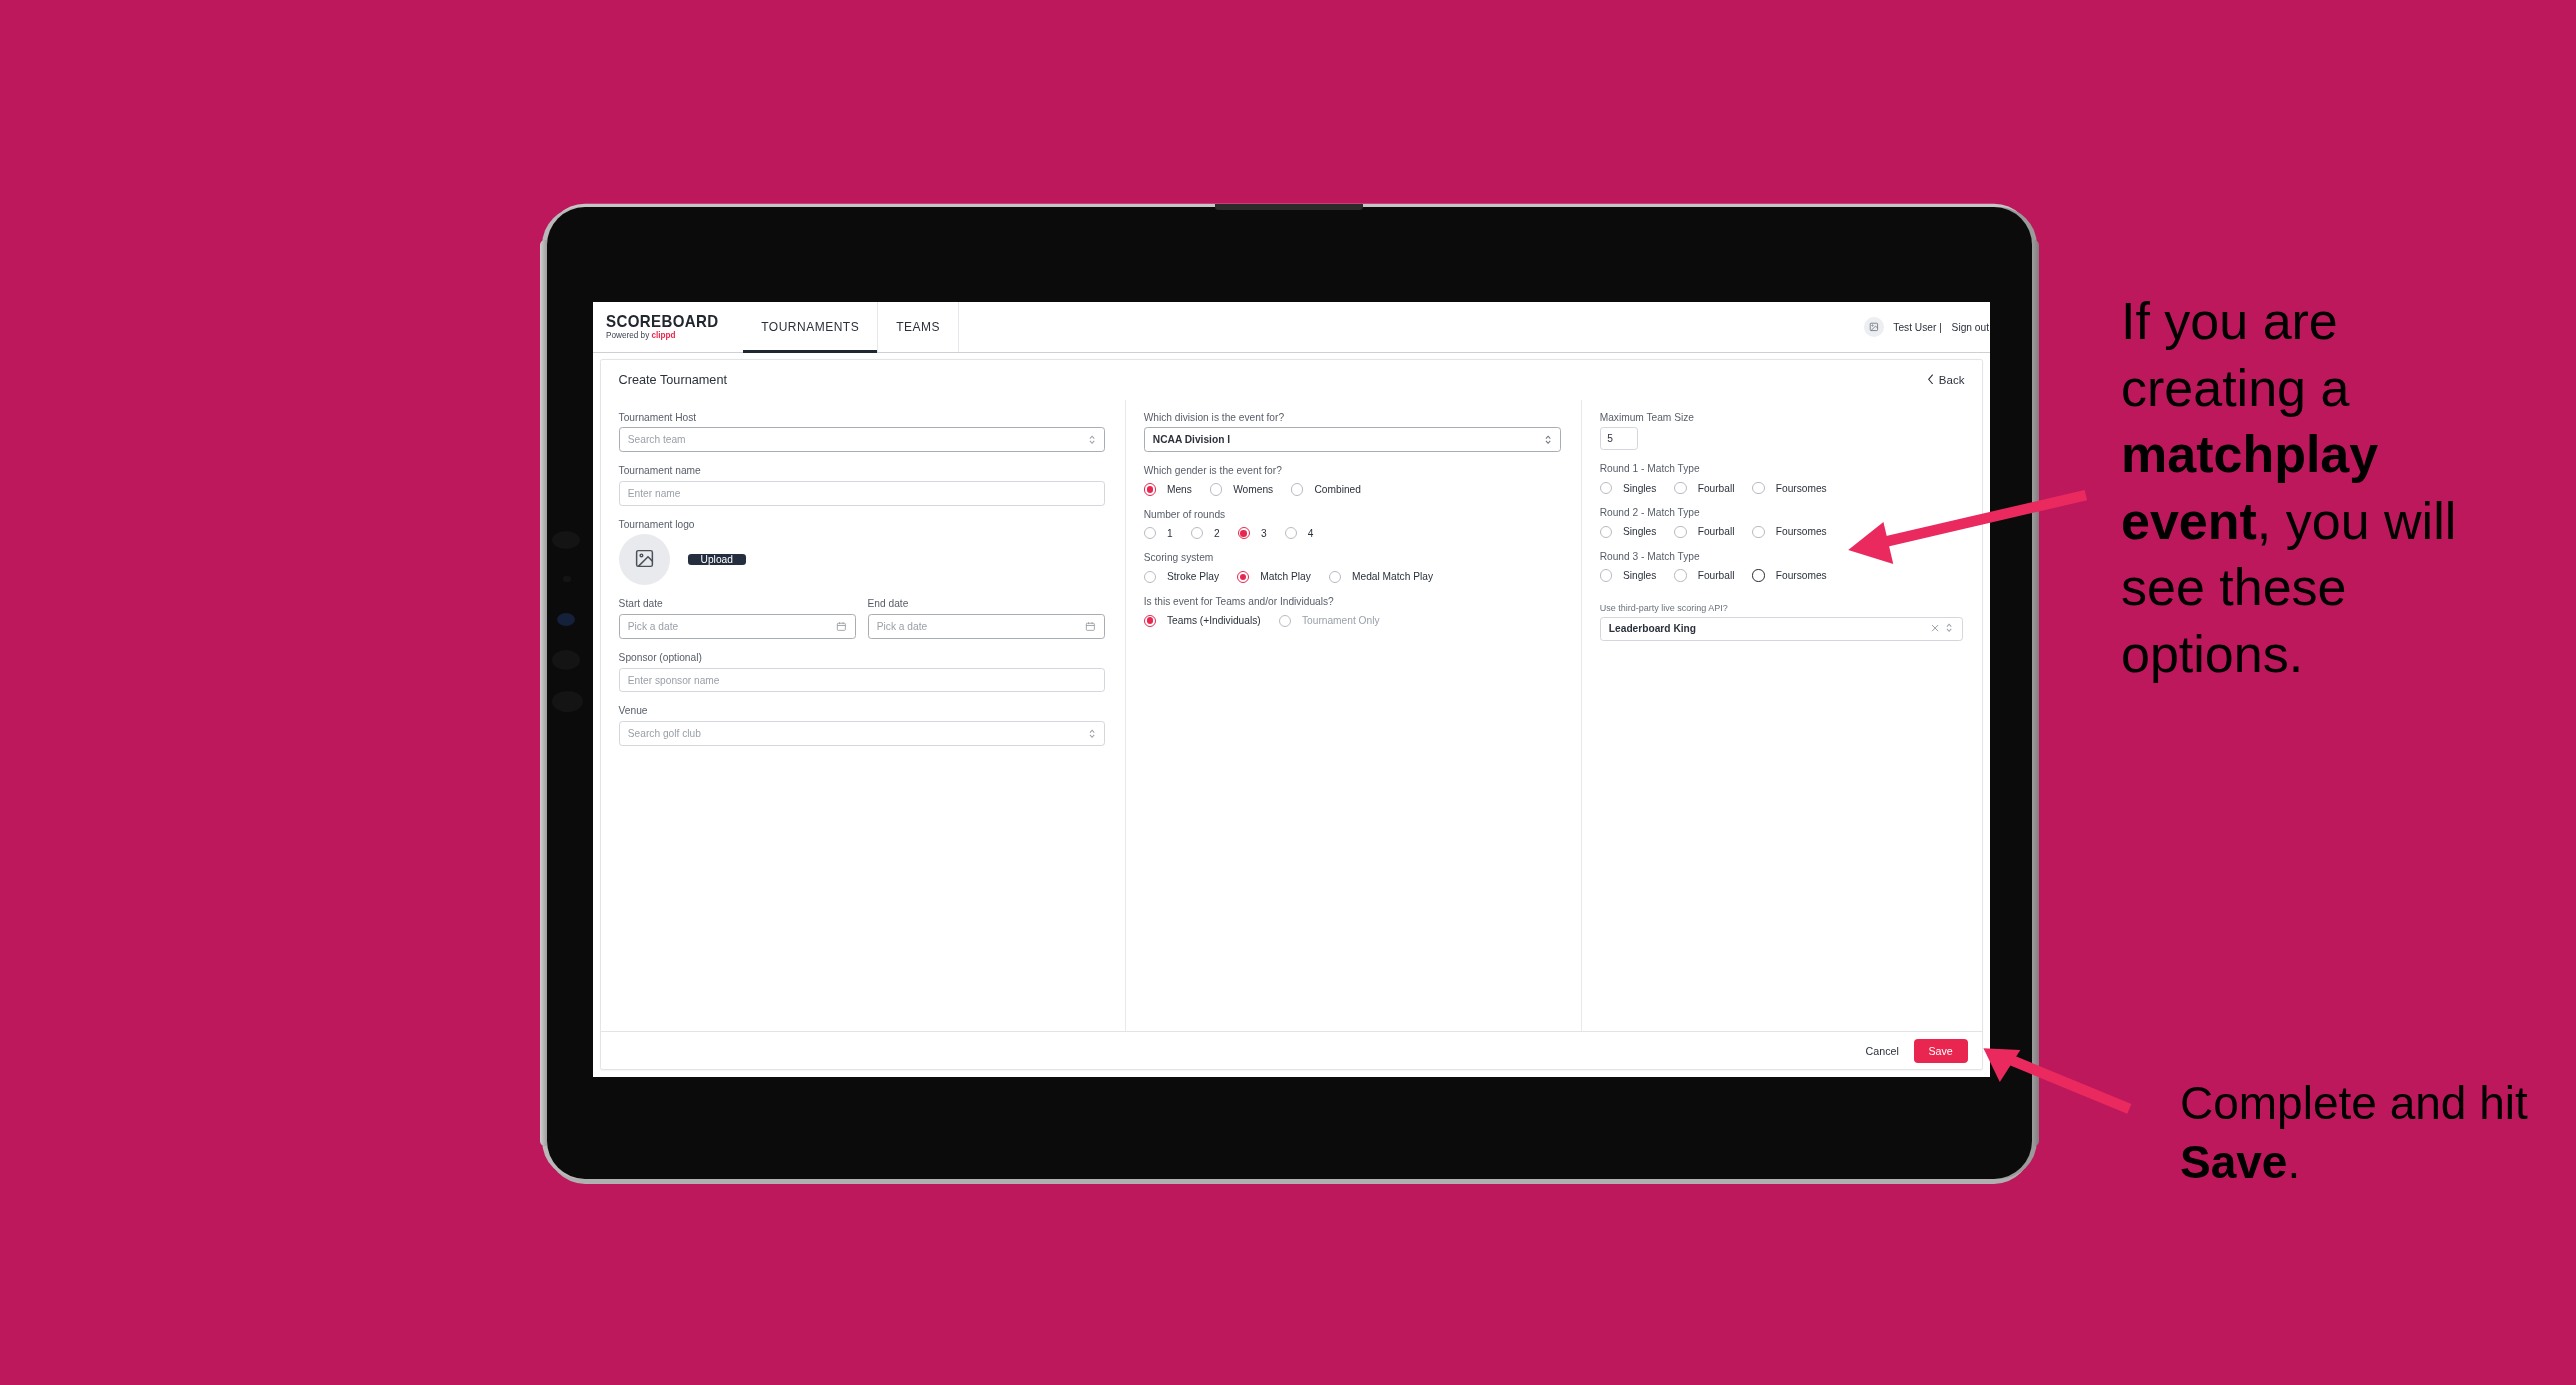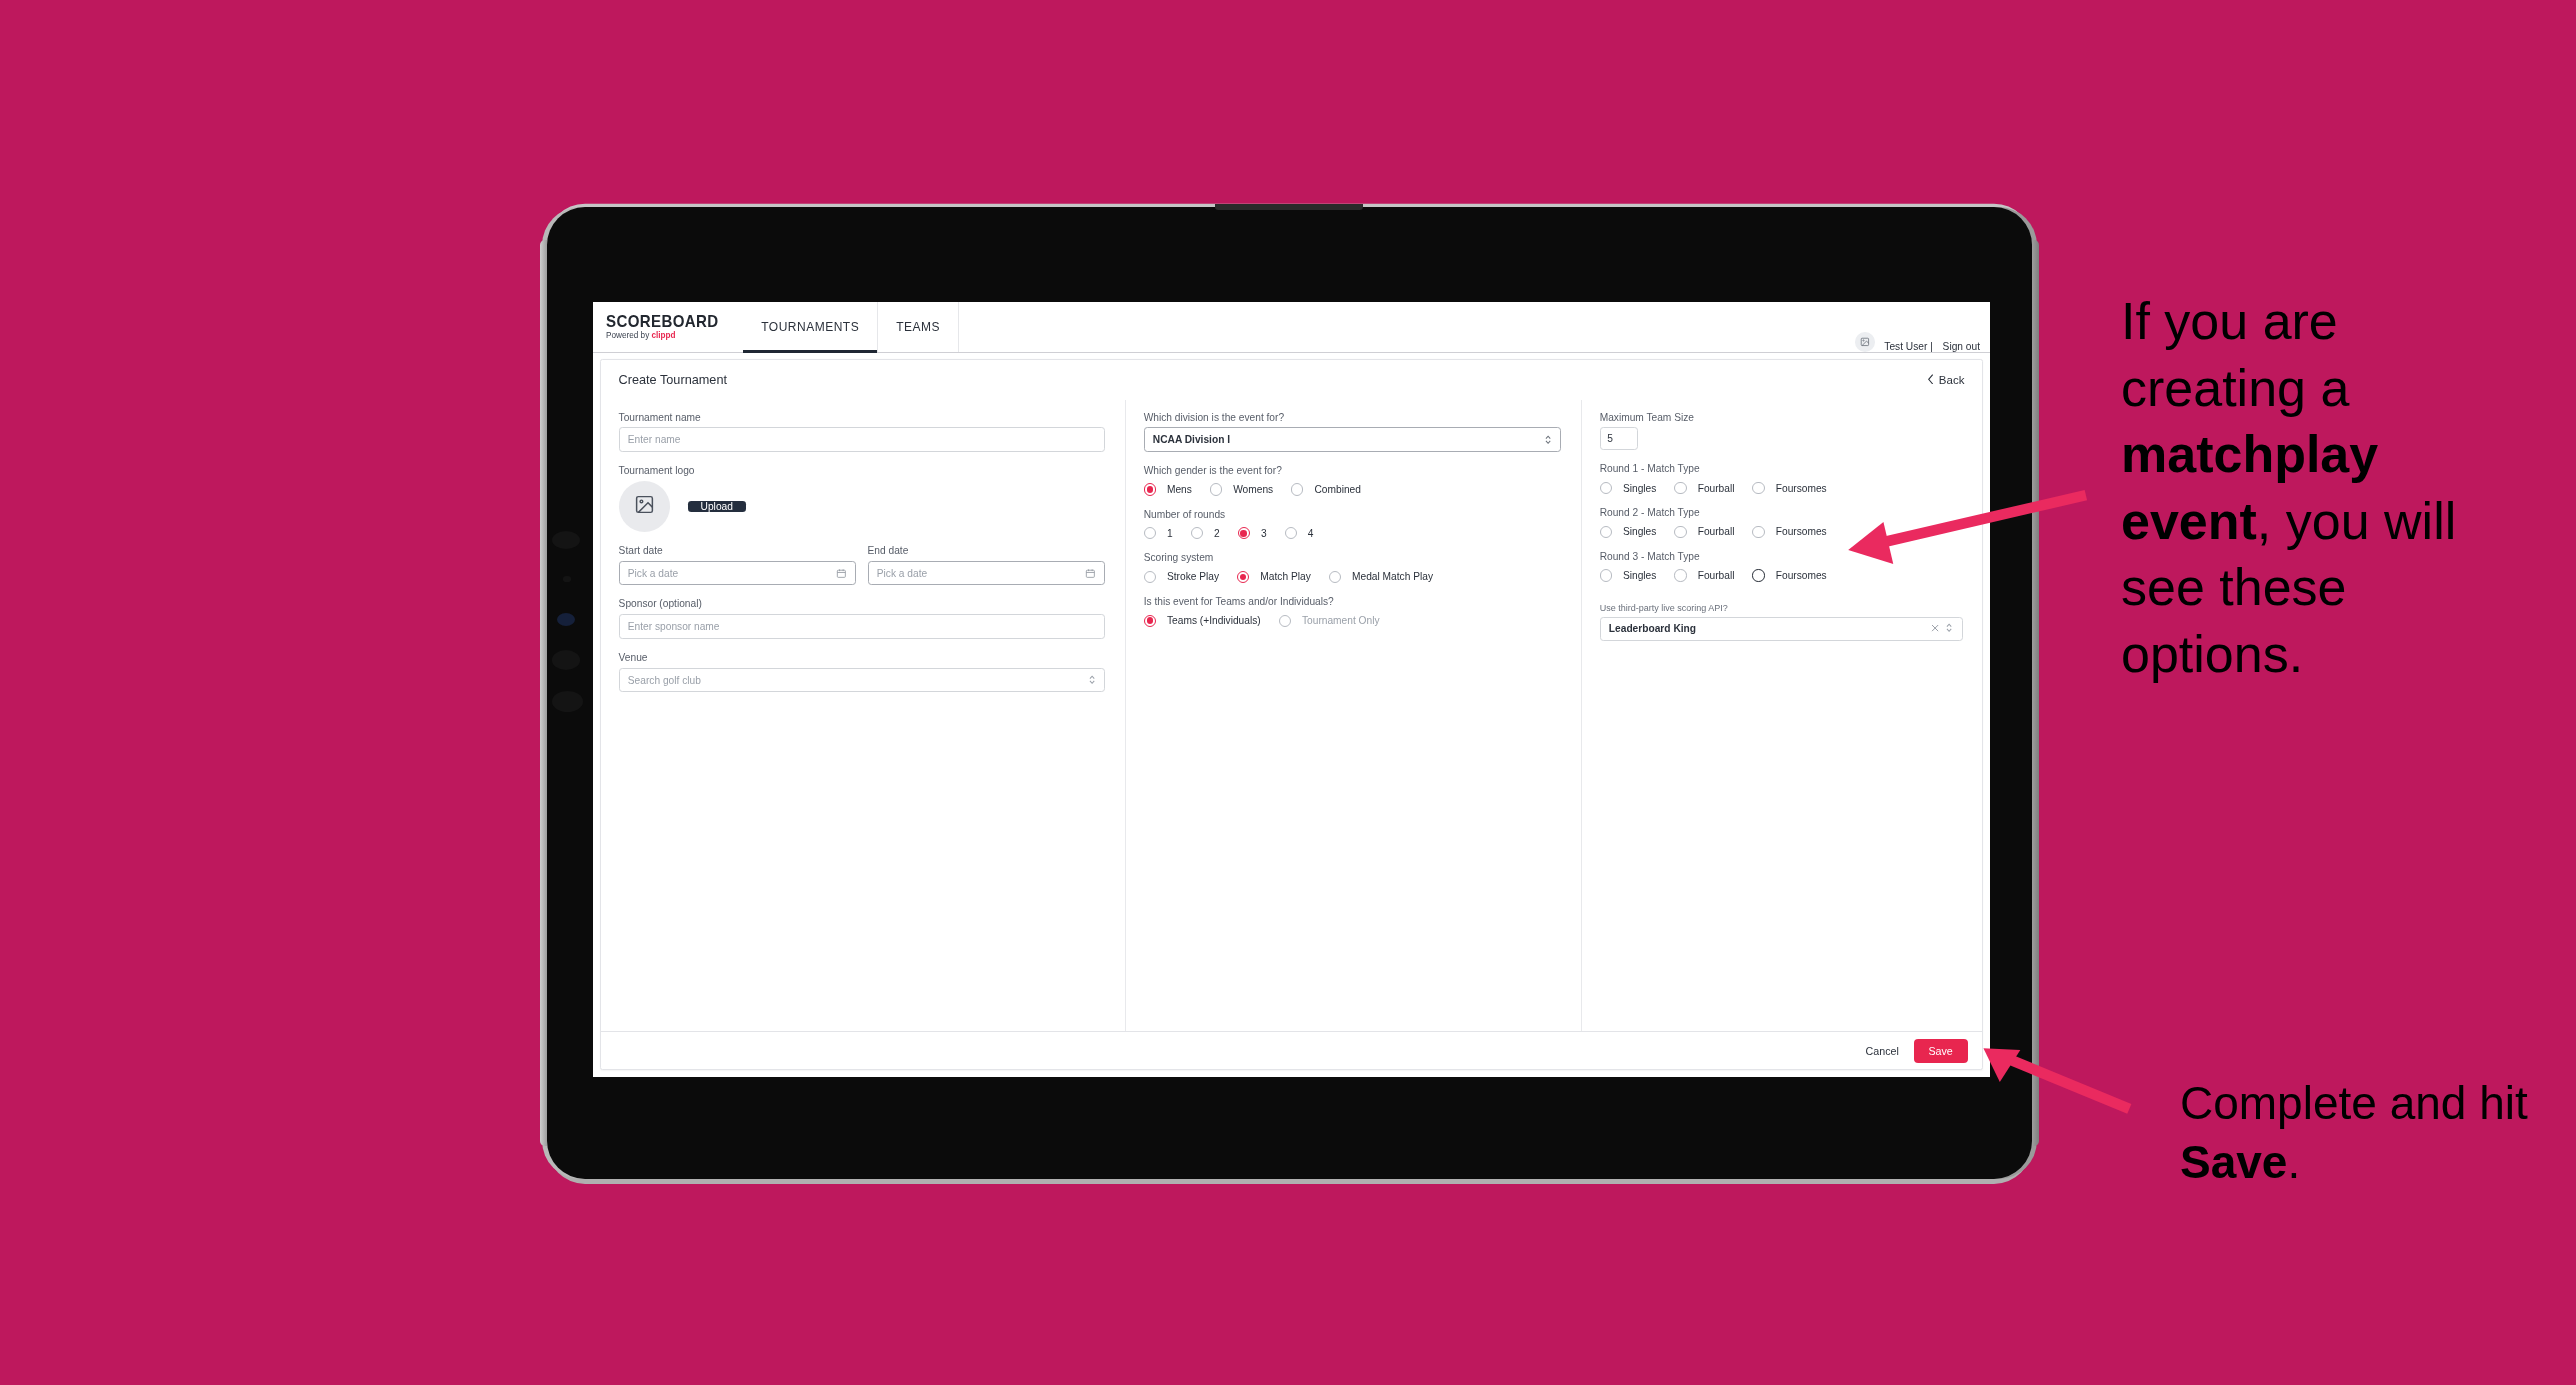--- a/index.html
+++ b/index.html
@@ -76,21 +76,21 @@
     display:flex; align-items:center; padding:0 18px;
     font-size:12px; letter-spacing:0.5px; color:#2b313b;
     border-right:0.8px solid #e6e7ea; position:relative; cursor:pointer;
   }
   .navtab.active::after {
     content:""; position:absolute; left:0; right:0; bottom:-0.8px; height:2.5px;
     background:#1f2733;
   }
   .appbar-spacer { flex:1; }
   .appbar-right {
-    display:flex; align-items:flex-end; gap:9.8px; padding-right:10px;
+    display:flex; align-items:center; gap:9.8px; padding-right:1px;
   }
   .avatar {
     width:19.7px; height:19.7px; border-radius:50%; background:#eceef1;
     display:flex; align-items:center; justify-content:center; color:#6c727c;
   }
   .user-text { font-size:10.2px; color:#2b313b; }
   .signout { font-size:10.2px; color:#2b313b; cursor:pointer; }
 
   
   .card {
@@ -255,20 +255,31 @@
             </svg>
           </span>
           <span>Back</span>
         </div>
       </div>
 
       <div class="card-body">
 
         <div class="col col-1">
 
+          <div class="field">
+            <label class="flabel">Tournament Host</label>
+            <div class="input">
+              <span class="val">Search team</span>
+              <span class="endicon">
+                <svg width="8.2" height="11.5" viewBox="0 0 10 16" fill="none" stroke="#9aa0a9" stroke-width="1.4">
+                  <path d="M2 6.5L5 3l3 3.5M2 9.5L5 13l3-3.5"></path>
+                </svg>
+              </span>
+            </div>
+          </div>
 
           <div class="field">
             <label class="flabel">Tournament name</label>
             <div class="input thin">
               <span class="val">Enter name</span>
             </div>
           </div>
 
           <div class="field">
             <label class="flabel">Tournament logo</label>

